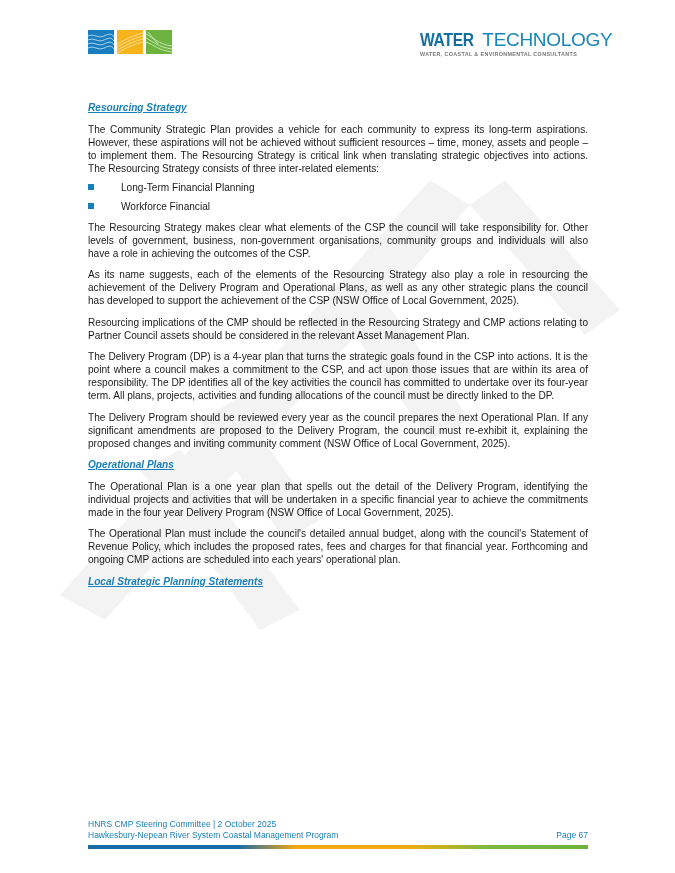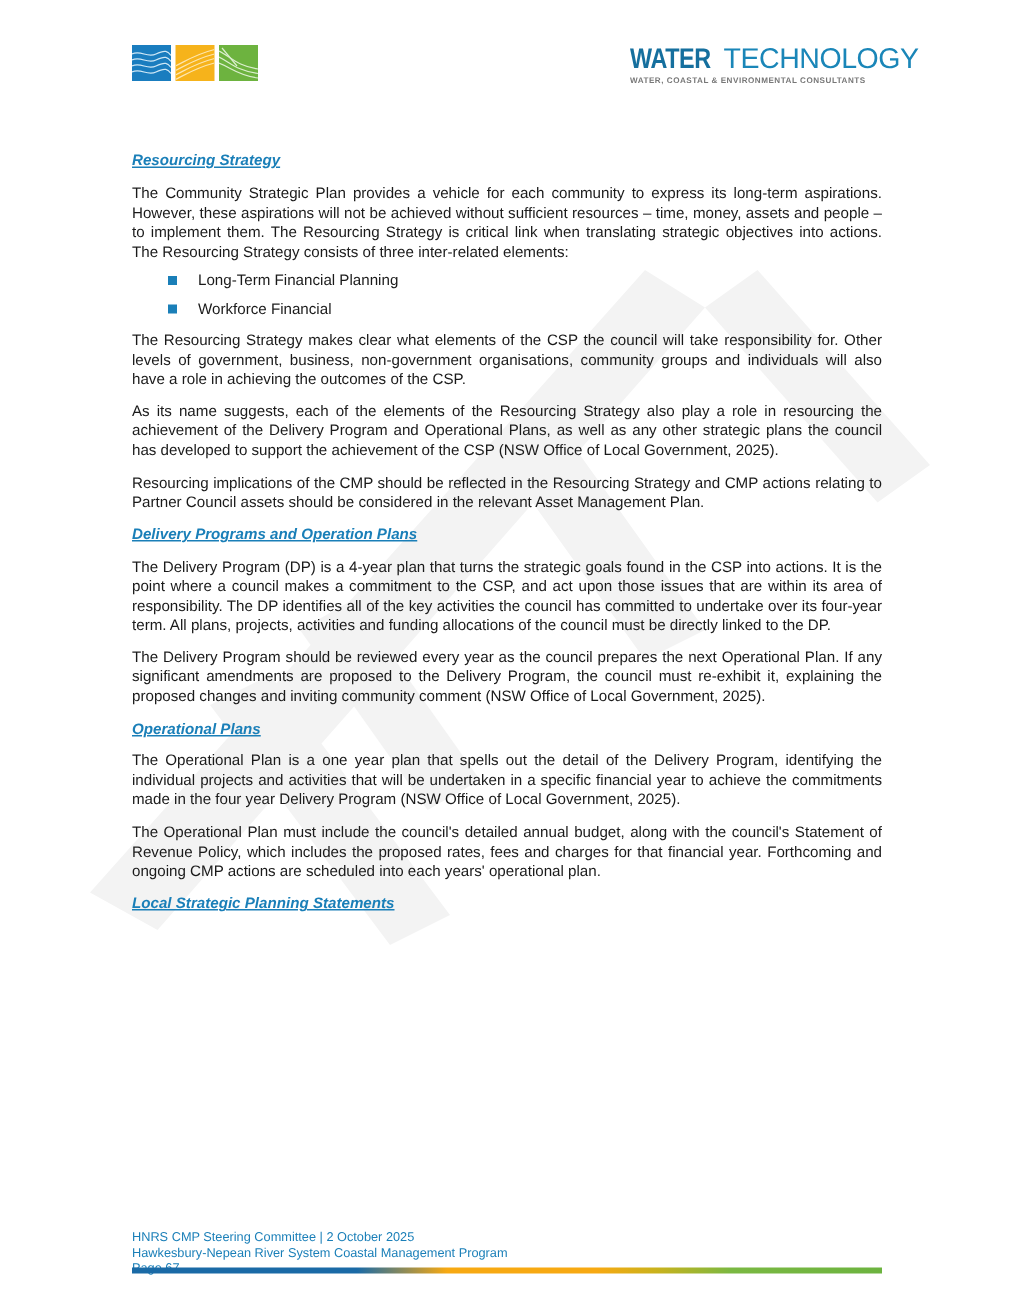--- a/index.html
+++ b/index.html
@@ -17,26 +17,26 @@
   .brand-sub { font-size: 5.4px; color: #777; letter-spacing: 0.35px; margin-top: 1px; white-space: nowrap; font-weight: bold; }
 
   
   .watermark { position: absolute; left: 0; top: 0; width: 675px; height: 873px; pointer-events: none; }
 
   
   .content { position: absolute; left: 88px; top: 101px; width: 500px; font-size: 10.1px; line-height: 13px; }
   .content p { margin: 0 0 8.5px 0; text-align: justify; }
   .heading { color: #1a7fb8; font-weight: bold; font-style: italic; text-decoration: underline; margin: 0 0 8.5px 0; font-size: 10.1px; }
   ul.bullets { list-style: none; margin: 0 0 8px 0; padding: 0; }
-  ul.bullets li { position: relative; padding-left: 20px; margin-bottom: 6px; line-height: 13px; margin-left: 24px; }
+  ul.bullets li { position: relative; padding-left: 33px; margin-bottom: 6px; line-height: 13px; }
   .sq { position: absolute; left: 0; top: 3px; width: 6px; height: 6px; background: #1a7fb8; }
 
   
   .footer { position: absolute; left: 88px; top: 819px; width: 500px; font-size: 8.5px; line-height: 10.5px; color: #1a7fb8; }
-  .footer-row { display: flex; justify-content: space-between; flex-direction: column; }
+  .footer-row { display: flex; justify-content: space-between; }
   .footer-bar { position: absolute; left: 88px; top: 845px; width: 500px; height: 4px;
     background: linear-gradient(90deg, #1a6aa6 0%, #1a6aa6 30%, #f7a912 42%, #f7a912 62%, #c9b21d 70%, #7ab842 80%, #6cb33f 100%); }
 </style>
 </head>
 <body>
 
 <div class="page">
 
   <svg class="watermark" viewBox="0 0 675 873">
     <g fill="#f3f3f3">
@@ -94,21 +94,20 @@
     <div class="heading">Resourcing Strategy</div>
     <p style="margin-bottom:6px">The Community Strategic Plan provides a vehicle for each community to express its long-term aspirations. However, these aspirations will not be achieved without sufficient resources – time, money, assets and people – to implement them. The Resourcing Strategy is critical link when translating strategic objectives into actions. The Resourcing Strategy consists of three inter-related elements:</p>
     <ul class="bullets">
       <li><span class="sq"></span><span>Long-Term Financial Planning</span></li>
       <li><span class="sq"></span><span>Workforce Financial</span></li>
     </ul>
     <p>The Resourcing Strategy makes clear what elements of the CSP the council will take responsibility for. Other levels of government, business, non-government organisations, community groups and individuals will also have a role in achieving the outcomes of the CSP.</p>
     <p>As its name suggests, each of the elements of the Resourcing Strategy also play a role in resourcing the achievement of the Delivery Program and Operational Plans, as well as any other strategic plans the council has developed to support the achievement of the CSP (NSW Office of Local Government, 2025).</p>
     <p>Resourcing implications of the CMP should be reflected in the Resourcing Strategy and CMP actions relating to Partner Council assets should be considered in the relevant Asset Management Plan.</p>
 
-    <div class="heading">Delivery Programs and Operation Plans</div>
     <p>The Delivery Program (DP) is a 4-year plan that turns the strategic goals found in the CSP into actions. It is the point where a council makes a commitment to the CSP, and act upon those issues that are within its area of responsibility. The DP identifies all of the key activities the council has committed to undertake over its four-year term. All plans, projects, activities and funding allocations of the council must be directly linked to the DP.</p>
     <p>The Delivery Program should be reviewed every year as the council prepares the next Operational Plan. If any significant amendments are proposed to the Delivery Program, the council must re-exhibit it, explaining the proposed changes and inviting community comment (NSW Office of Local Government, 2025).</p>
 
     <div class="heading">Operational Plans</div>
     <p>The Operational Plan is a one year plan that spells out the detail of the Delivery Program, identifying the individual projects and activities that will be undertaken in a specific financial year to achieve the commitments made in the four year Delivery Program (NSW Office of Local Government, 2025).</p>
     <p>The Operational Plan must include the council's detailed annual budget, along with the council's Statement of Revenue Policy, which includes the proposed rates, fees and charges for that financial year. Forthcoming and ongoing CMP actions are scheduled into each years' operational plan.</p>
 
     <div class="heading">Local Strategic Planning Statements</div>
   </div>
 

